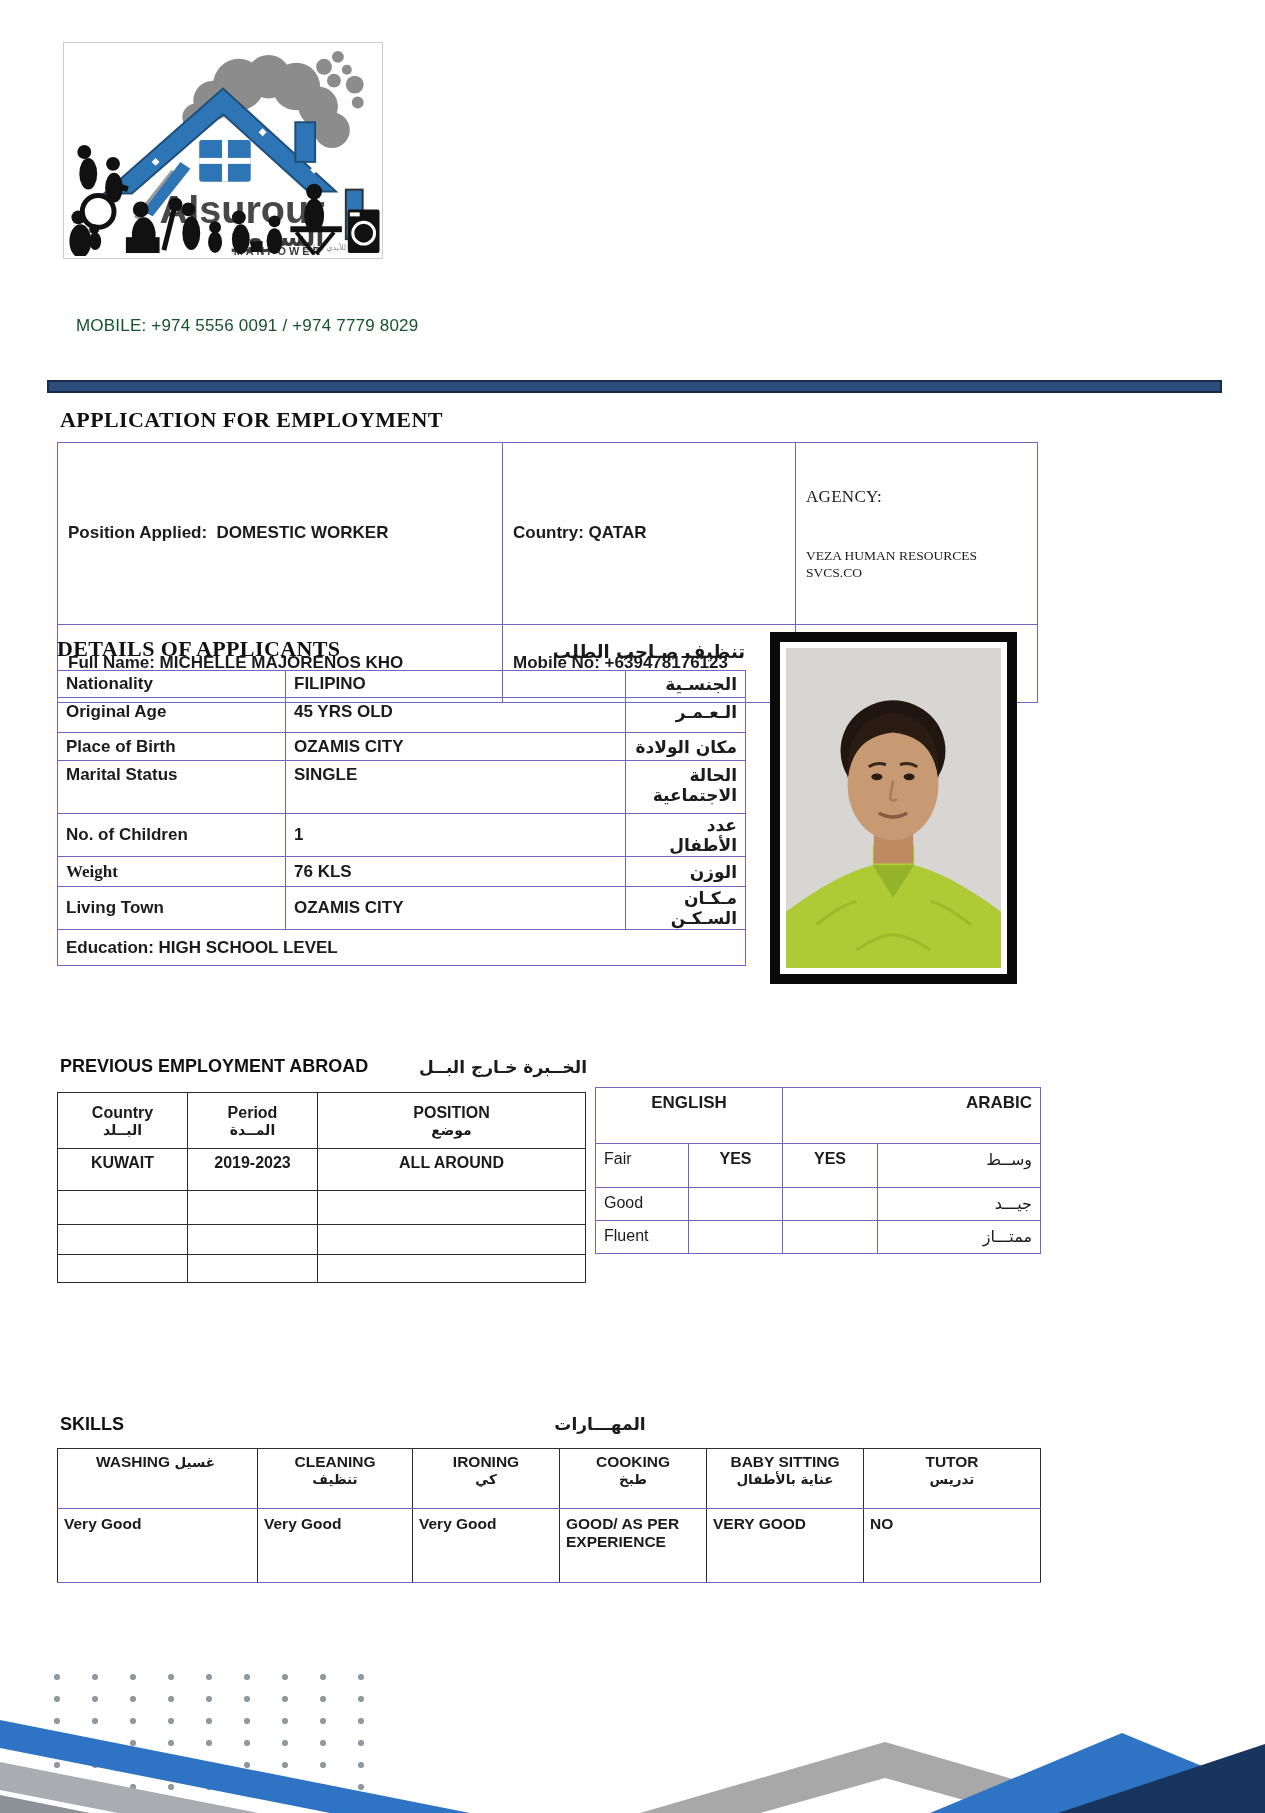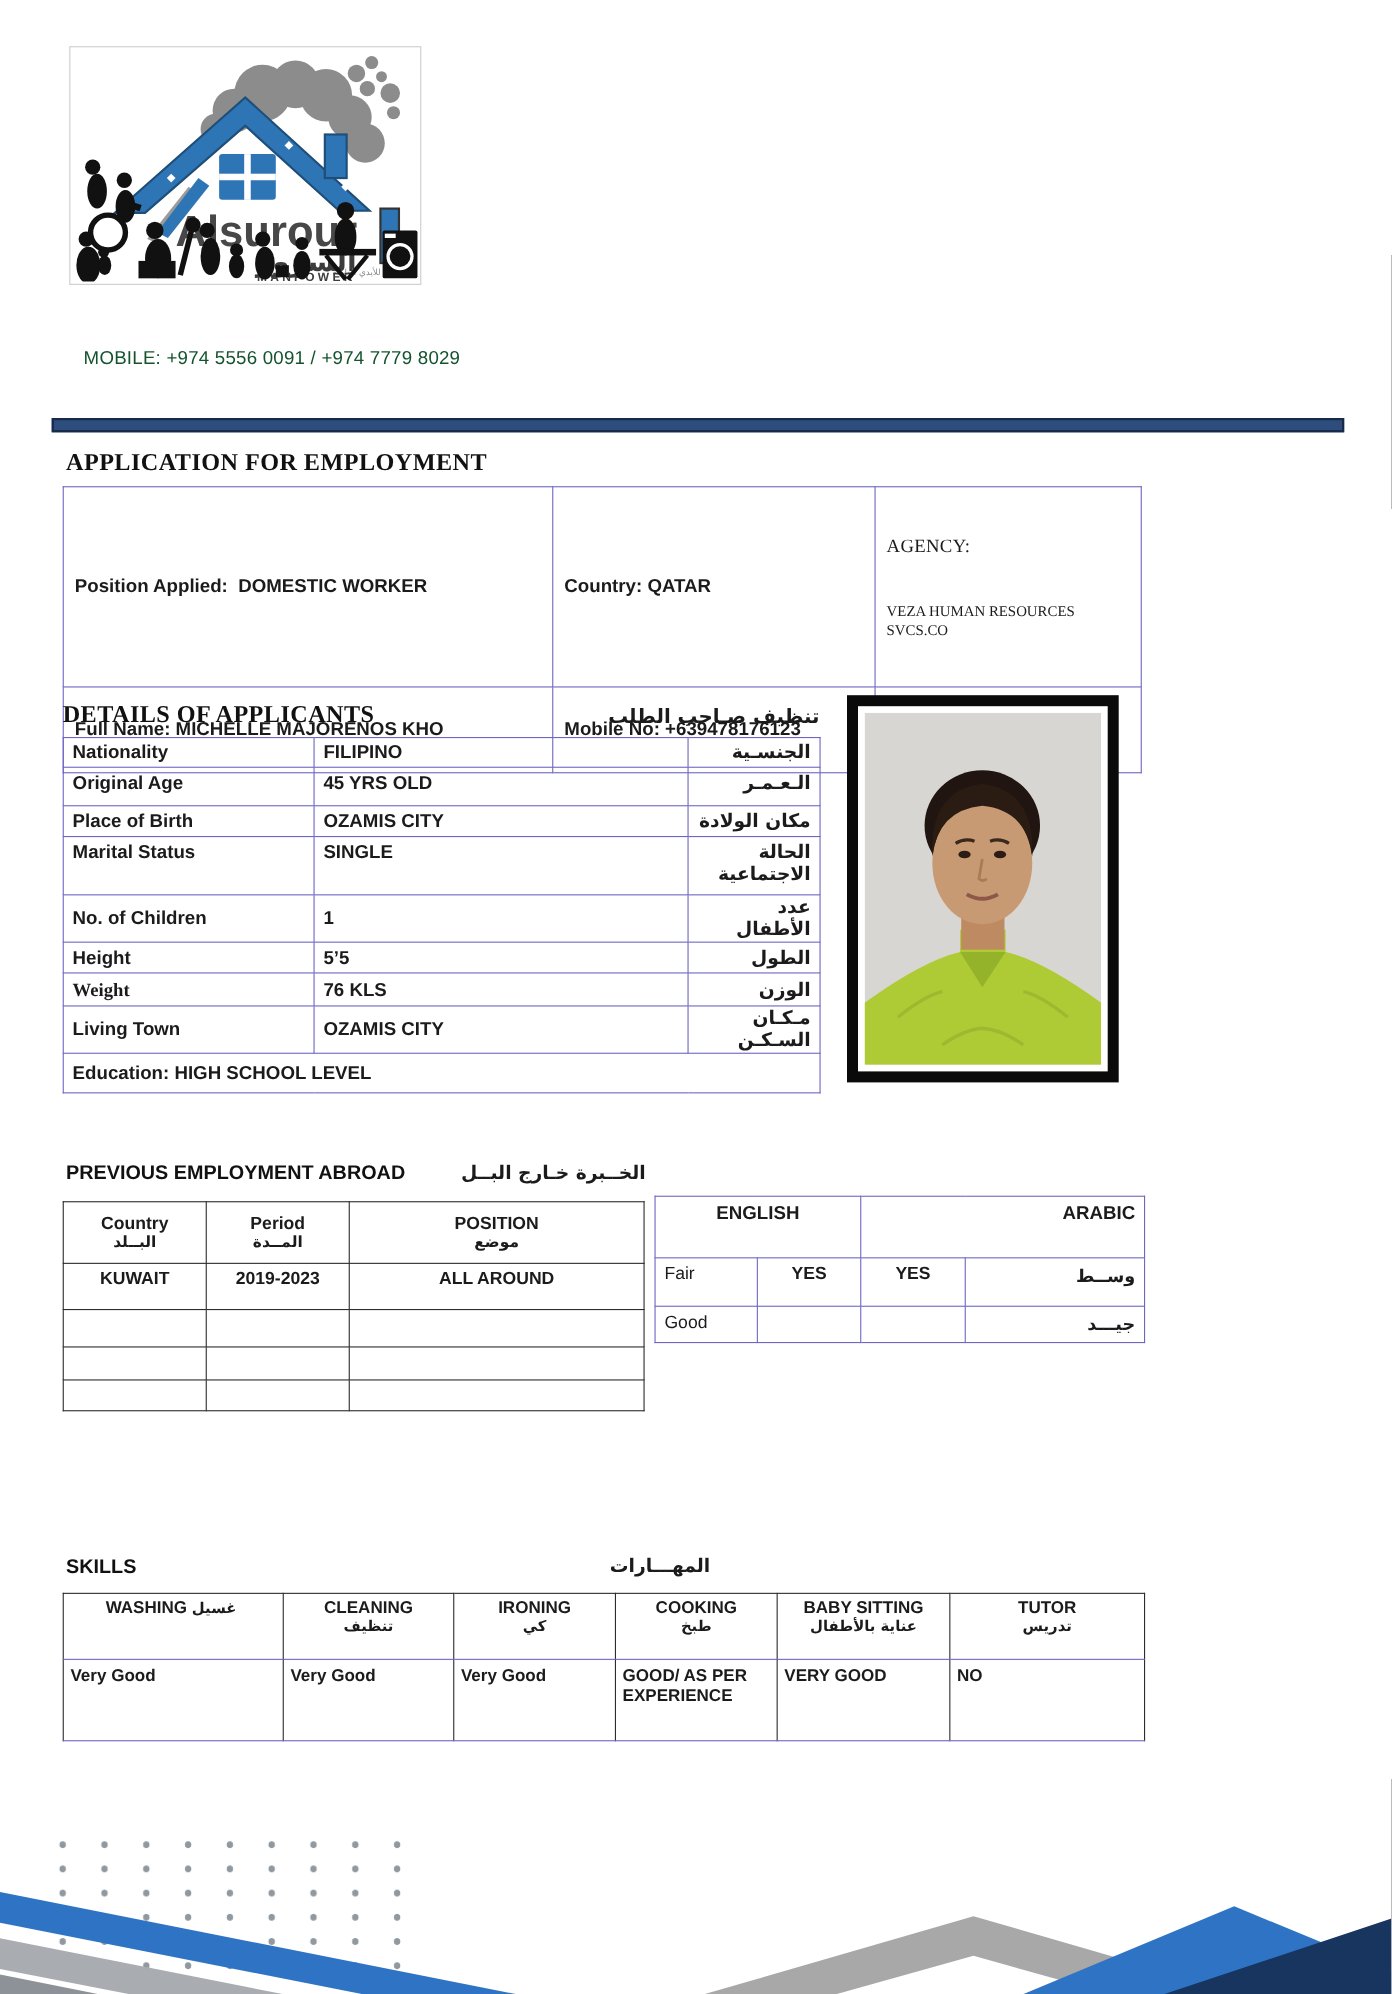--- a/index.html
+++ b/index.html
@@ -57,21 +57,21 @@
   table.emp-table td{font-size:16px;font-weight:700;vertical-align:top;padding-top:5px;}
   
   table.lang-table{left:595px;top:1087px;width:445px;}
   table.lang-table th,table.lang-table td{border:1.6px solid var(--purple);}
   table.lang-table th{vertical-align:top;padding:5px 8px 0 8px;font-size:17px;}
   th.en-h{text-align:center;}
   th.ar-h{text-align:right;font-size:18px;}
   table.lang-table td{font-size:16px;padding:2px 8px;vertical-align:top;padding-top:6px;}
   td.level{font-weight:400;text-align:left;}
   td.yes{font-weight:700;text-align:center;}
-  td.lvl-ar{font-weight:700;text-align:right;font-size:15px;}
+  td.lvl-ar{font-weight:400;text-align:right;font-size:15px;}
   
   .skills-title{left:60px;top:1414px;}
   .skills-title-ar{left:450px;top:1414px;width:300px;text-align:center;font-size:17px;font-weight:700;}
   table.skills-table{left:57px;top:1448px;width:983px;}
   table.skills-table th{border:1.8px solid var(--tblblack);border-bottom:1.6px solid var(--purple);
     font-size:15.5px;font-weight:700;text-align:center;vertical-align:top;padding:4px 2px;}
   table.skills-table th .ar{display:block;font-size:13.5px;font-weight:700;}
   table.skills-table th.inline-h .ar{display:inline;margin-right:4px;}
   table.skills-table td{border:1.8px solid var(--tblblack);border-top:none;border-bottom:1.6px solid var(--purple);
     font-size:15.5px;font-weight:700;text-align:left;vertical-align:top;padding:6px 6px;}
@@ -237,25 +237,20 @@
     <tr style="height:53px" class="vtop">
       <td>Marital Status</td>
       <td>SINGLE</td>
       <td class="ar-cell arabic">الحالة الاجتماعية</td>
     </tr>
     <tr style="height:28px">
       <td>No. of Children</td>
       <td>1</td>
       <td class="ar-cell arabic">عدد الأطفال</td>
     </tr>
-    <tr style="height:28px">
-      <td>Height</td>
-      <td>5’5</td>
-      <td class="ar-cell arabic">الطول</td>
-    </tr>
     <tr style="height:30px">
       <td class="serif-label">Weight</td>
       <td>76 KLS</td>
       <td class="ar-cell arabic">الوزن</td>
     </tr>
     <tr style="height:34px">
       <td>Living Town</td>
       <td>OZAMIS CITY</td>
       <td class="ar-cell arabic">مـكـان السـكـن</td>
     </tr>
@@ -357,20 +352,26 @@
       <td class="level">Fair</td>
       <td class="yes">YES</td>
       <td class="yes">YES</td>
       <td class="lvl-ar arabic">وســط</td>
     </tr>
     <tr style="height:33px">
       <td class="level">Good</td>
       <td class="yes"></td>
       <td class="yes"></td>
       <td class="lvl-ar arabic">جيـــد</td>
+    </tr>
+    <tr style="height:33px">
+      <td class="level">Fluent</td>
+      <td class="yes"></td>
+      <td class="yes"></td>
+      <td class="lvl-ar arabic">ممتـــاز</td>
     </tr>
   </tbody>
     </table>
 
   <div class="abs sans-title skills-title">SKILLS</div>
   <div class="abs arabic skills-title-ar">المهـــارات</div>
 
   <table class="t skills-table">
     <colgroup>
         <col style="width:200px">

